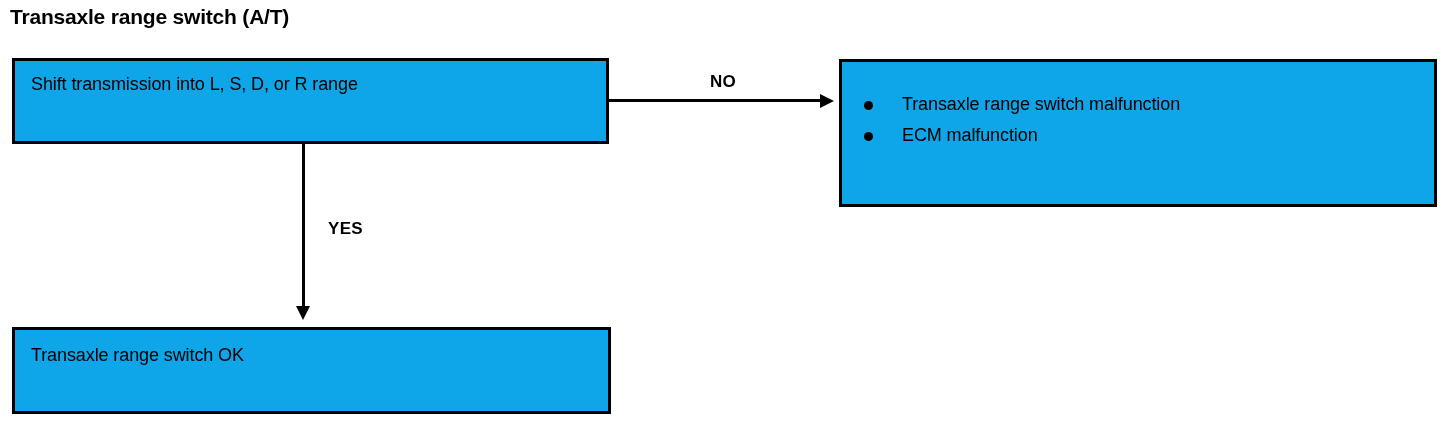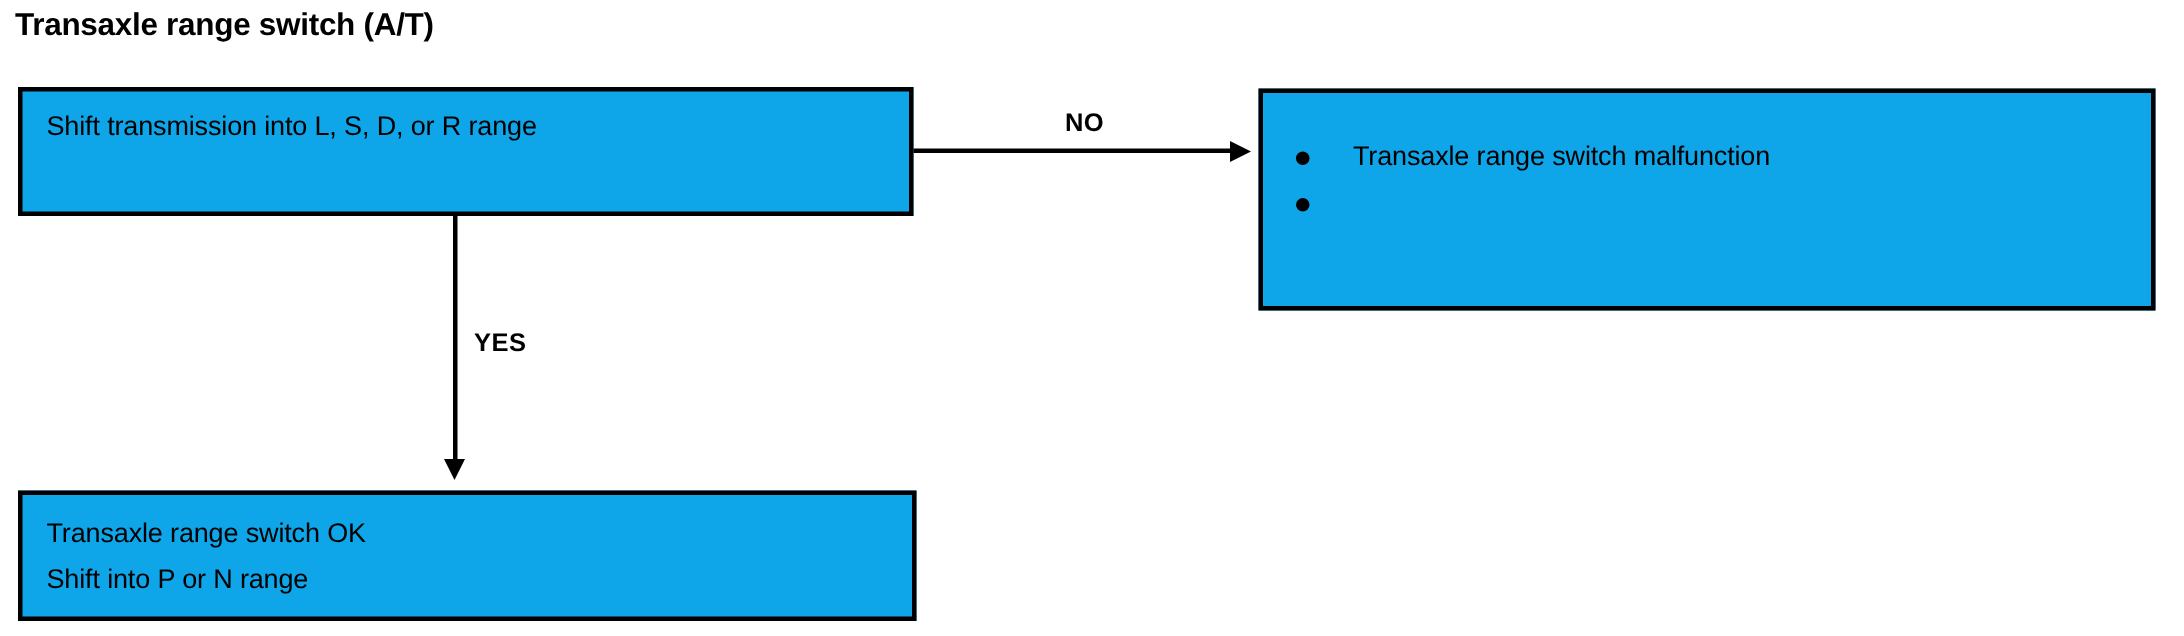--- a/index.html
+++ b/index.html
@@ -121,48 +121,48 @@
   
   .edge-label {
     position: absolute;
     font-size: 17px;
     font-weight: bold;
     letter-spacing: 0.3px;
     white-space: nowrap;
     text-align: right;
   }
   #label-no  { left: 710px; top: 72px; }
-  #label-yes { left: 316px; top: 219px; }
+  #label-yes { left: 328px; top: 219px; }
 </style>
 </head>
 <body>
 
 <div id="diagram">
 
   <div class="title">Transaxle range switch (A/T)</div>
 
   <div class="box" id="box-check">
     <div class="box-text">Shift transmission into L, S, D, or R range</div>
   </div>
 
   <div class="box" id="box-faults">
     <ul class="bullet-list">
       <li>
         <span class="bullet-dot"></span>
         <span>Transaxle range switch malfunction</span>
       </li>
       <li>
         <span class="bullet-dot"></span>
+        <span>ECM malfunction</span>
       </li>
     </ul>
   </div>
 
   <div class="box" id="box-ok">
     <div class="box-text">Transaxle range switch OK</div>
-    <div class="box-text" style="left:16px; top:41px;">Shift into P or N range</div>
   </div>
 
   <div class="h-line" id="line-no"></div>
   <div class="arrow-right" id="arrowhead-no"></div>
   <div class="edge-label" id="label-no">NO</div>
 
   <div class="v-line" id="line-yes"></div>
   <div class="arrow-down" id="arrowhead-yes"></div>
   <div class="edge-label" id="label-yes">YES</div>
 

